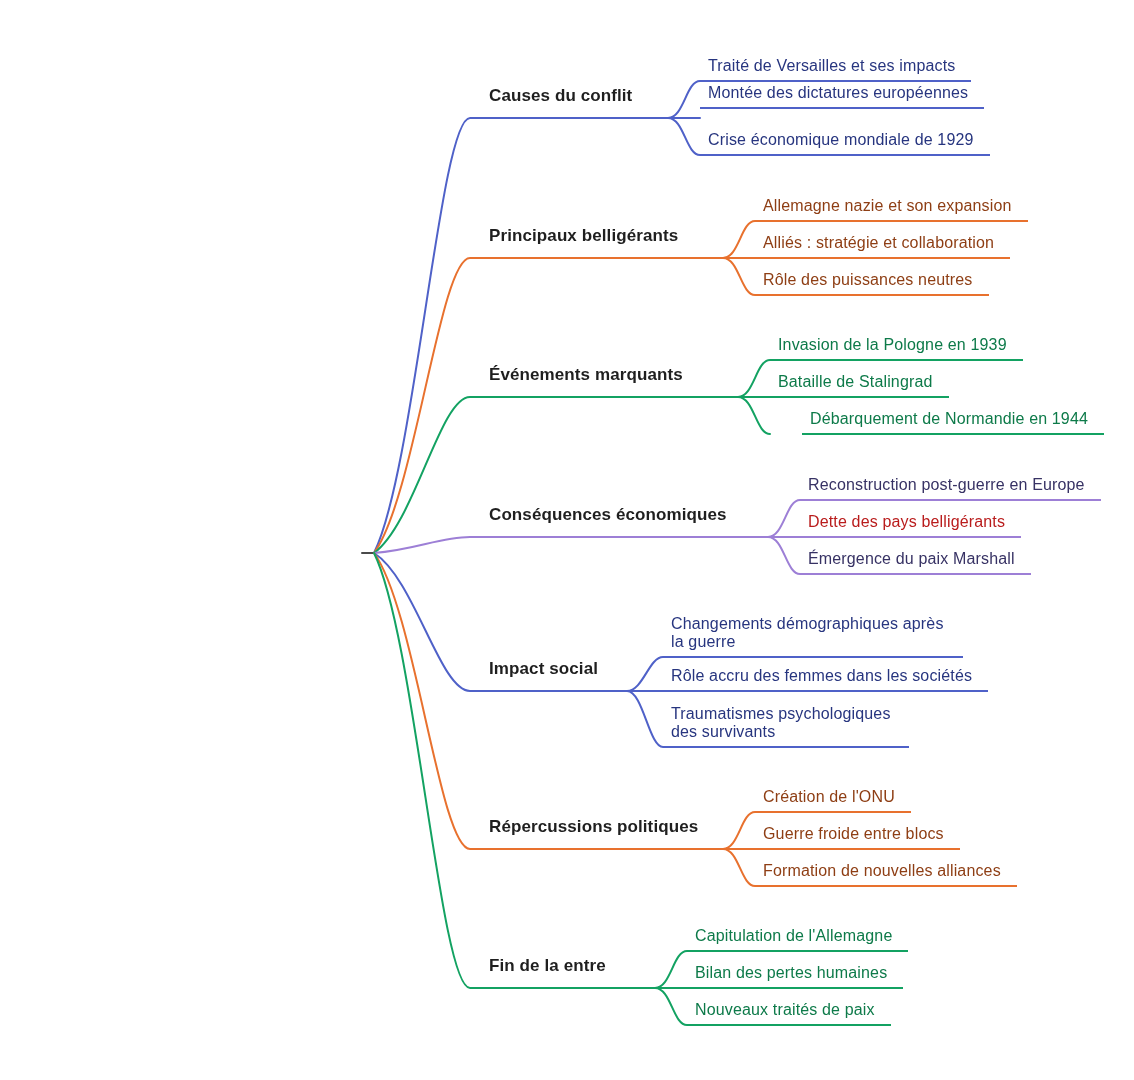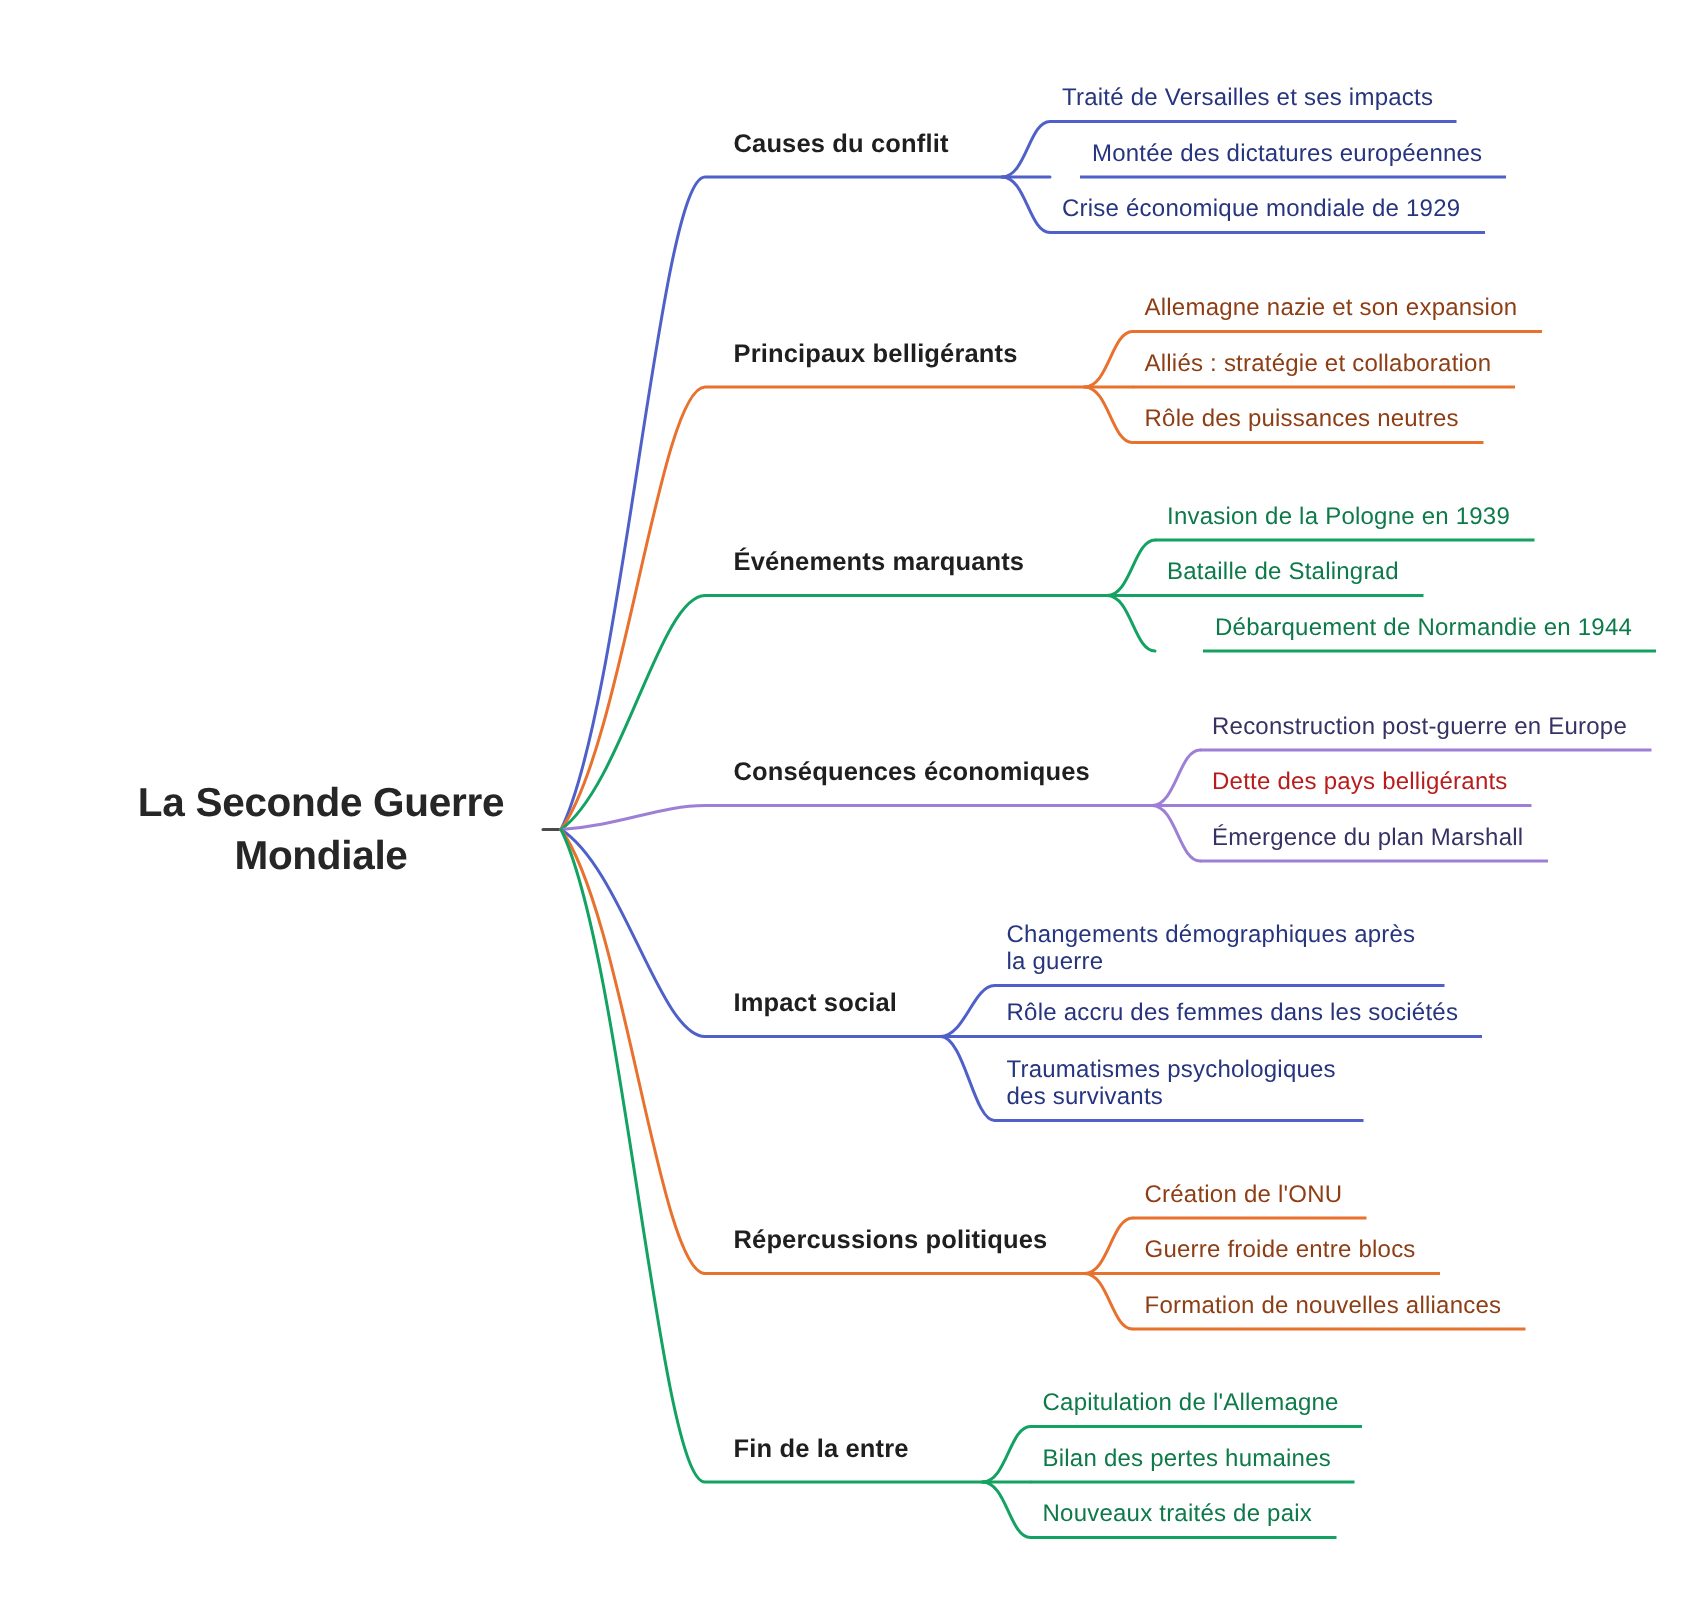--- a/index.html
+++ b/index.html
@@ -44,38 +44,37 @@
       <path d="M374 553 C415 579 440 691 470 691 L663 691" fill="none" stroke="#4f61c8" stroke-width="2" stroke-linecap="round"></path>
       <path d="M627 691 C643 691 649 657 663 657" fill="none" stroke="#4f61c8" stroke-width="2" stroke-linecap="round"></path>
       <path d="M627 691 C643 691 649 747 663 747" fill="none" stroke="#4f61c8" stroke-width="2" stroke-linecap="round"></path>
       <path d="M374 553 C415 609 440 849 470 849 L755 849" fill="none" stroke="#e8712e" stroke-width="2" stroke-linecap="round"></path>
       <path d="M723 849 C739 849 741 812 755 812" fill="none" stroke="#e8712e" stroke-width="2" stroke-linecap="round"></path>
       <path d="M723 849 C739 849 741 886 755 886" fill="none" stroke="#e8712e" stroke-width="2" stroke-linecap="round"></path>
       <path d="M374 553 C415 636 440 988 470 988 L687 988" fill="none" stroke="#13a262" stroke-width="2" stroke-linecap="round"></path>
       <path d="M655 988 C671 988 673 951 687 951" fill="none" stroke="#13a262" stroke-width="2" stroke-linecap="round"></path>
       <path d="M655 988 C671 988 673 1025 687 1025" fill="none" stroke="#13a262" stroke-width="2" stroke-linecap="round"></path>
     </svg>
-  <div class="root-node">La Seconde Guerre Mondiale</div>
   <div id="nodes">
       <div class="branch-label" style="left: 489px; top: 86px;">Causes du conflit</div>
       <div class="child-node" style="left: 700px; top: 57px; border-bottom-color: rgb(79, 97, 200); color: rgb(39, 53, 127);">Traité de Versailles et ses impacts</div>
-      <div class="child-node" style="left: 700px; top: 94px; border-bottom-color: rgb(79, 97, 200); color: rgb(39, 53, 127); margin-left: 20px;">Montée des dictatures européennes</div>
+      <div class="child-node" style="left: 700px; top: 84px; border-bottom-color: rgb(79, 97, 200); color: rgb(39, 53, 127);">Montée des dictatures européennes</div>
       <div class="child-node" style="left: 700px; top: 131px; border-bottom-color: rgb(79, 97, 200); color: rgb(39, 53, 127);">Crise économique mondiale de 1929</div>
       <div class="branch-label" style="left: 489px; top: 226px;">Principaux belligérants</div>
       <div class="child-node" style="left: 755px; top: 197px; border-bottom-color: rgb(232, 113, 46); color: rgb(142, 62, 20);">Allemagne nazie et son expansion</div>
       <div class="child-node" style="left: 755px; top: 234px; border-bottom-color: rgb(232, 113, 46); color: rgb(142, 62, 20); text-align: right;">Alliés : stratégie et collaboration</div>
       <div class="child-node" style="left: 755px; top: 271px; border-bottom-color: rgb(232, 113, 46); color: rgb(142, 62, 20);">Rôle des puissances neutres</div>
       <div class="branch-label" style="left: 489px; top: 365px;">Événements marquants</div>
       <div class="child-node" style="left: 770px; top: 336px; border-bottom-color: rgb(19, 162, 98); color: rgb(13, 122, 73);">Invasion de la Pologne en 1939</div>
       <div class="child-node" style="left: 770px; top: 373px; border-bottom-color: rgb(19, 162, 98); color: rgb(13, 122, 73);">Bataille de Stalingrad</div>
       <div class="child-node" style="left: 802px; top: 410px; border-bottom-color: rgb(19, 162, 98); color: rgb(13, 122, 73);">Débarquement de Normandie en 1944</div>
       <div class="branch-label" style="left: 489px; top: 505px;">Conséquences économiques</div>
       <div class="child-node" style="left: 800px; top: 476px; border-bottom-color: rgb(157, 127, 214); color: rgb(55, 50, 100);">Reconstruction post-guerre en Europe</div>
       <div class="child-node" style="left: 800px; top: 513px; border-bottom-color: rgb(157, 127, 214); color: #b91c1c;">Dette des pays belligérants</div>
-      <div class="child-node" style="left: 800px; top: 550px; border-bottom-color: rgb(157, 127, 214); color: rgb(55, 50, 100);">Émergence du plan Marshall</div>
+      <div class="child-node" style="left: 800px; top: 550px; border-bottom-color: rgb(157, 127, 214); color: rgb(55, 50, 100);">Émergence du paix Marshall</div>
       <div class="branch-label" style="left: 489px; top: 659px;">Impact social</div>
       <div class="child-node wrap" style="left: 663px; top: 615px; width: 300px; border-bottom-color: rgb(79, 97, 200); color: rgb(39, 53, 127);">Changements démographiques après la guerre</div>
       <div class="child-node" style="left: 663px; top: 667px; border-bottom-color: rgb(79, 97, 200); color: rgb(39, 53, 127);">Rôle accru des femmes dans les sociétés</div>
       <div class="child-node wrap" style="left: 663px; top: 705px; width: 246px; border-bottom-color: rgb(79, 97, 200); color: rgb(39, 53, 127);">Traumatismes psychologiques des survivants</div>
       <div class="branch-label" style="left: 489px; top: 817px;">Répercussions politiques</div>
       <div class="child-node" style="left: 755px; top: 788px; border-bottom-color: rgb(232, 113, 46); color: rgb(142, 62, 20);">Création de l'ONU</div>
       <div class="child-node" style="left: 755px; top: 825px; border-bottom-color: rgb(232, 113, 46); color: rgb(142, 62, 20);">Guerre froide entre blocs</div>
       <div class="child-node" style="left: 755px; top: 862px; border-bottom-color: rgb(232, 113, 46); color: rgb(142, 62, 20);">Formation de nouvelles alliances</div>
       <div class="branch-label" style="left: 489px; top: 956px;">Fin de la entre</div>
       <div class="child-node" style="left: 687px; top: 927px; border-bottom-color: rgb(19, 162, 98); color: rgb(13, 122, 73);">Capitulation de l'Allemagne</div>

